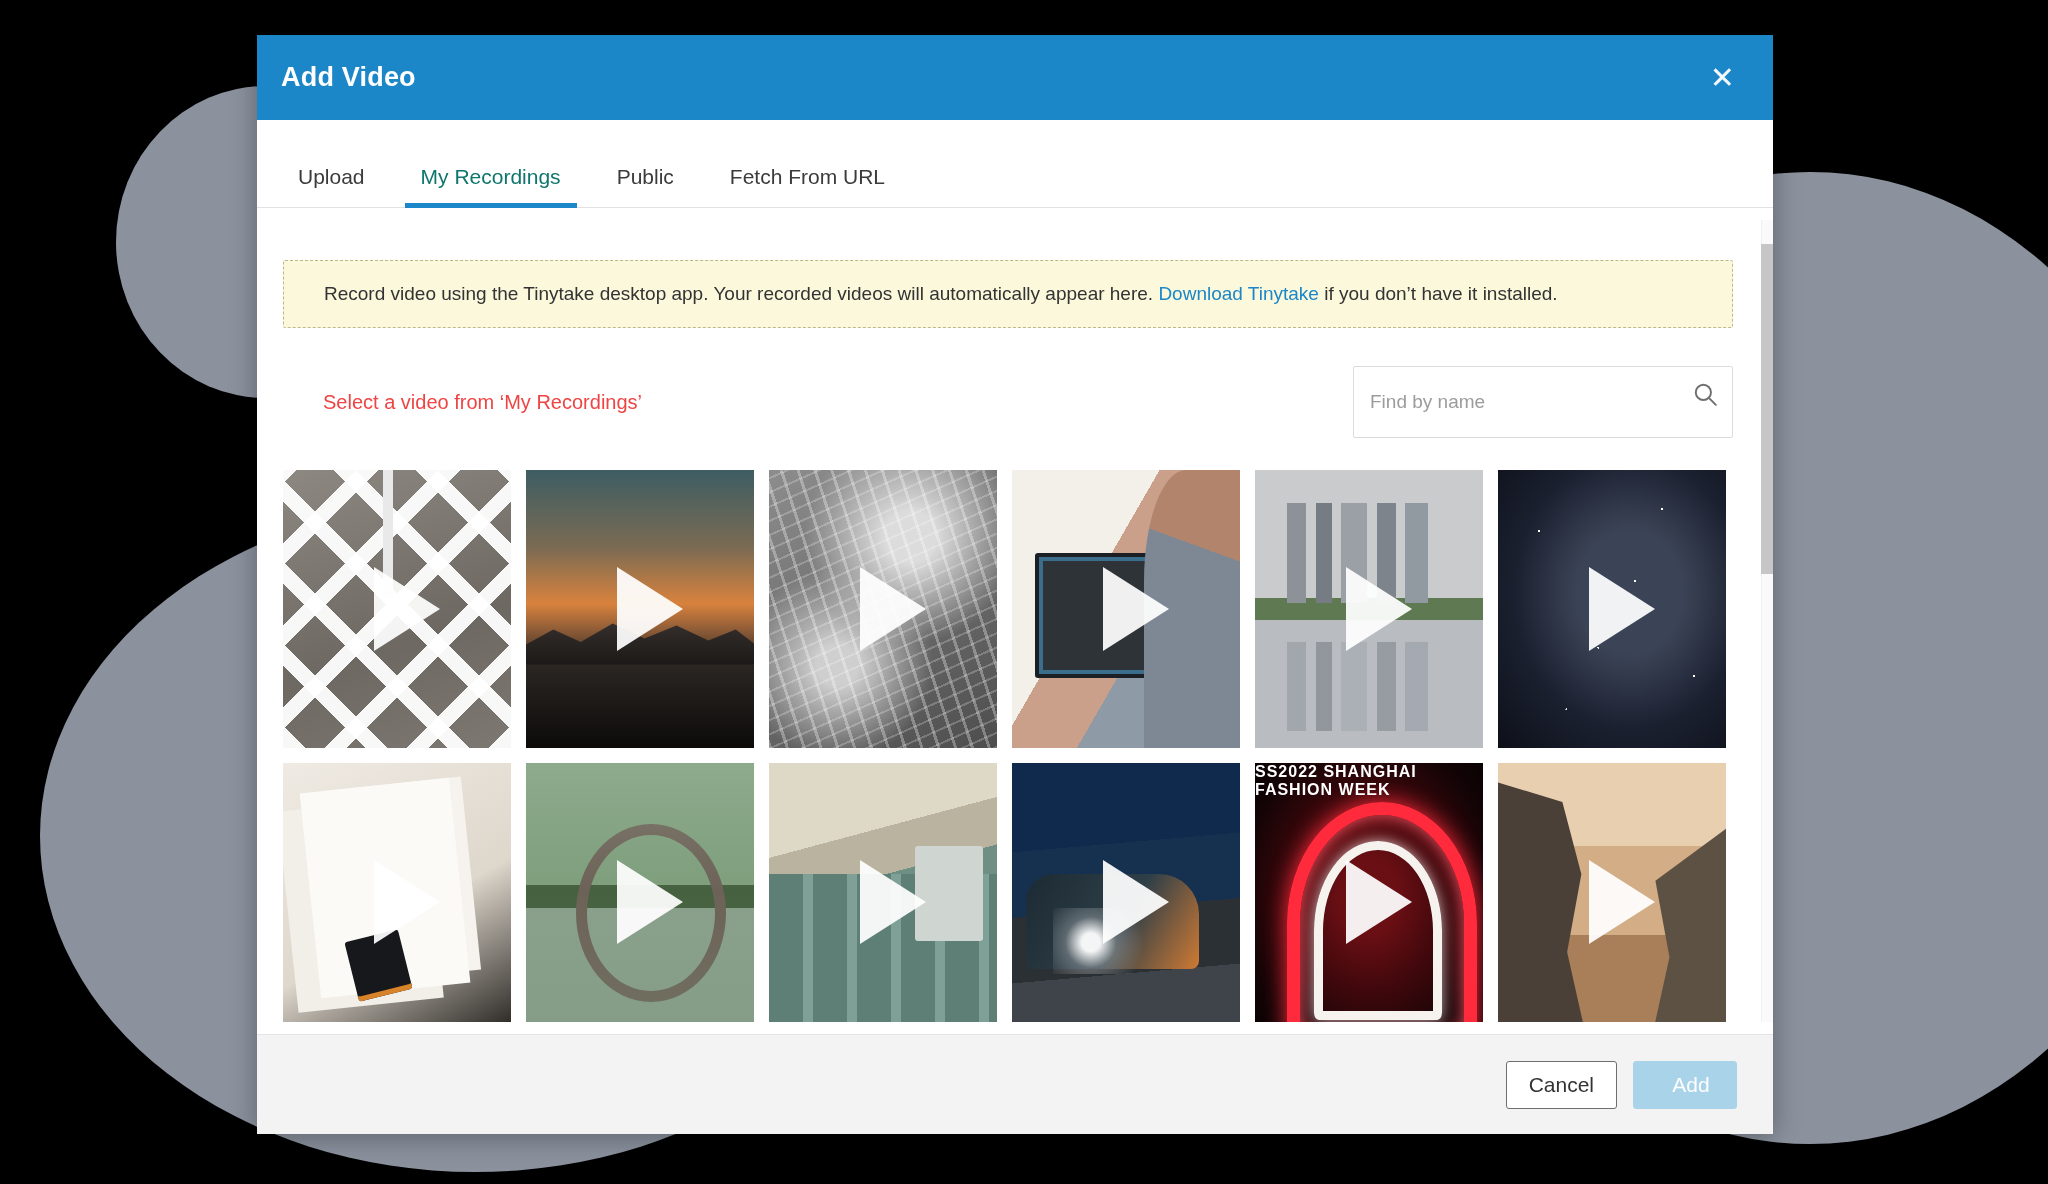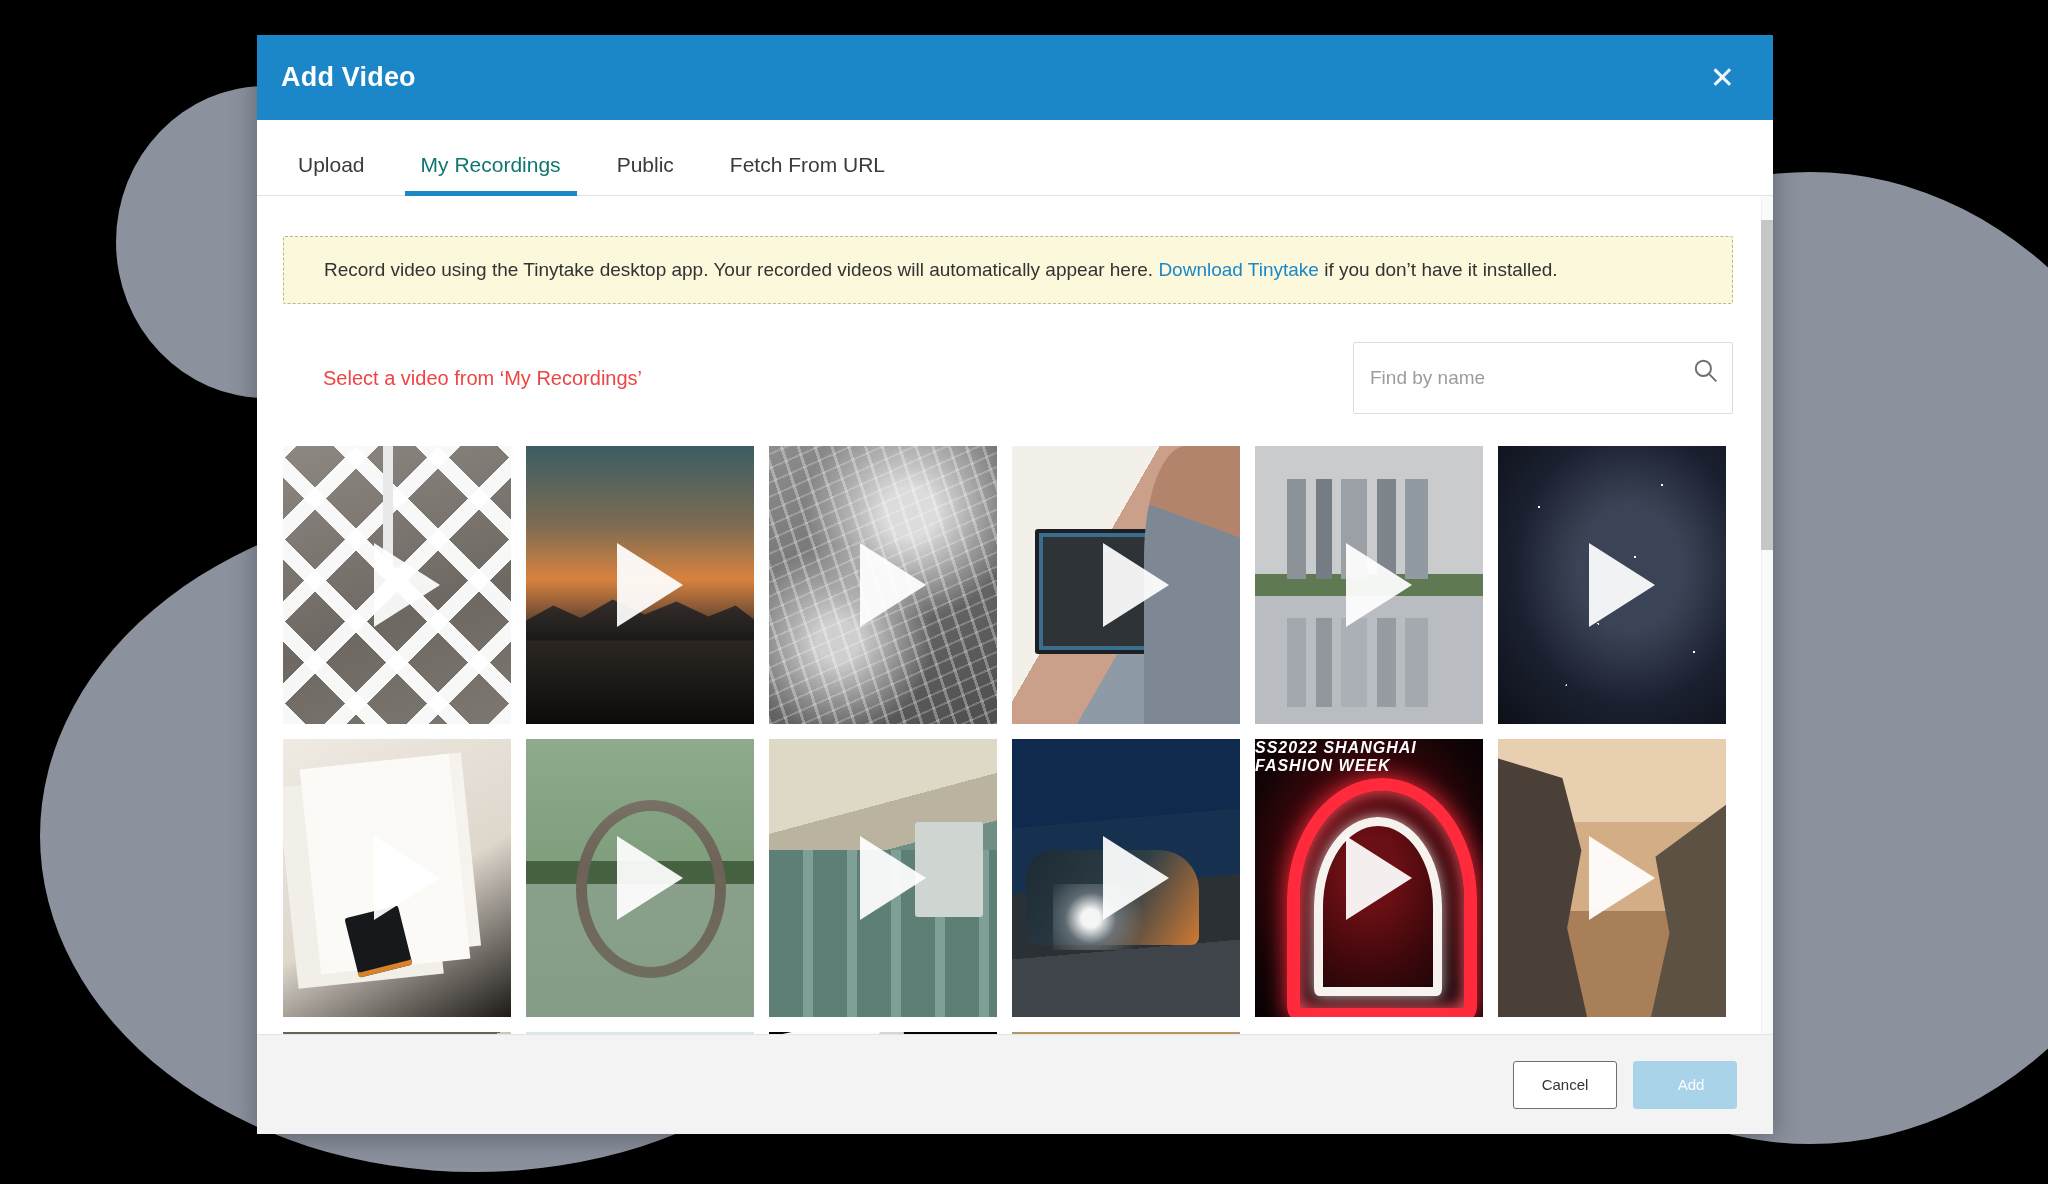--- a/index.html
+++ b/index.html
@@ -18,20 +18,21 @@
   .bg-circle.c3 { left: 1410px; top: 172px;  width: 800px;  height: 972px; }
 
   
   .modal {
     position: absolute; left: 257px; top: 35px;
     width: 1516px; height: 1099px;
     background: #fff;
     box-shadow: 0 4px 26px rgba(0,0,0,.32);
     display: flex; flex-direction: column;
     overflow: hidden;
+    gap: 12px;
   }
   .modal-header {
     height: 85px; background: #1b87c9;
     display: flex; align-items: center; justify-content: space-between;
     padding: 0 32px 0 24px; flex: 0 0 auto;
   }
   .modal-title { color: #fff; font-size: 27px; font-weight: bold; letter-spacing: .2px; }
   .close-btn {
     color: #fff; font-size: 30px; line-height: 1; cursor: pointer;
     background: none; border: none; font-family: "Liberation Sans", sans-serif;
@@ -94,21 +95,20 @@
 
   
   .grid {
     display: flex; flex-wrap: wrap; gap: 15px;
     margin: 32px 0 0 2px;
   }
   .thumb {
     position: relative; width: 228px; height: 278px;
     overflow: hidden; cursor: pointer; background: #ddd;
     flex: 0 0 auto;
-    font-style: italic;
   }
   .thumb .art { position: absolute; inset: 0; }
   .thumb .play {
     position: absolute; left: 50%; top: 50%;
     transform: translate(-50%, -50%);
     width: 0; height: 0;
     border-top: 42px solid transparent;
     border-bottom: 42px solid transparent;
     border-left: 66px solid rgba(255,255,255,.93);
     margin-left: 10px;
@@ -304,21 +304,21 @@
   }
 
   
   .modal-footer {
     height: 100px; flex: 0 0 auto;
     background: #f3f3f3; border-top: 1px solid #e4e4e4;
     display: flex; align-items: center; justify-content: flex-end;
     padding-right: 36px; gap: 16px;
   }
   .btn {
-    font-size: 15px; font-family: "Liberation Sans", sans-serif;
+    font-size: 21px; font-family: "Liberation Sans", sans-serif;
     border-radius: 3px; cursor: pointer; height: 48px; min-width: 104px;
     padding: 0 22px;
   }
   .btn-cancel { background: #fff; border: 1px solid #6e6e6e; color: #333; }
   .btn-add { background: #a9d3e8; border: 1px solid #a9d3e8; color: #fdfdfd; cursor: default; padding-left: 34px; }
 </style>
 </head>
 <body>
 
 <div id="stage">

